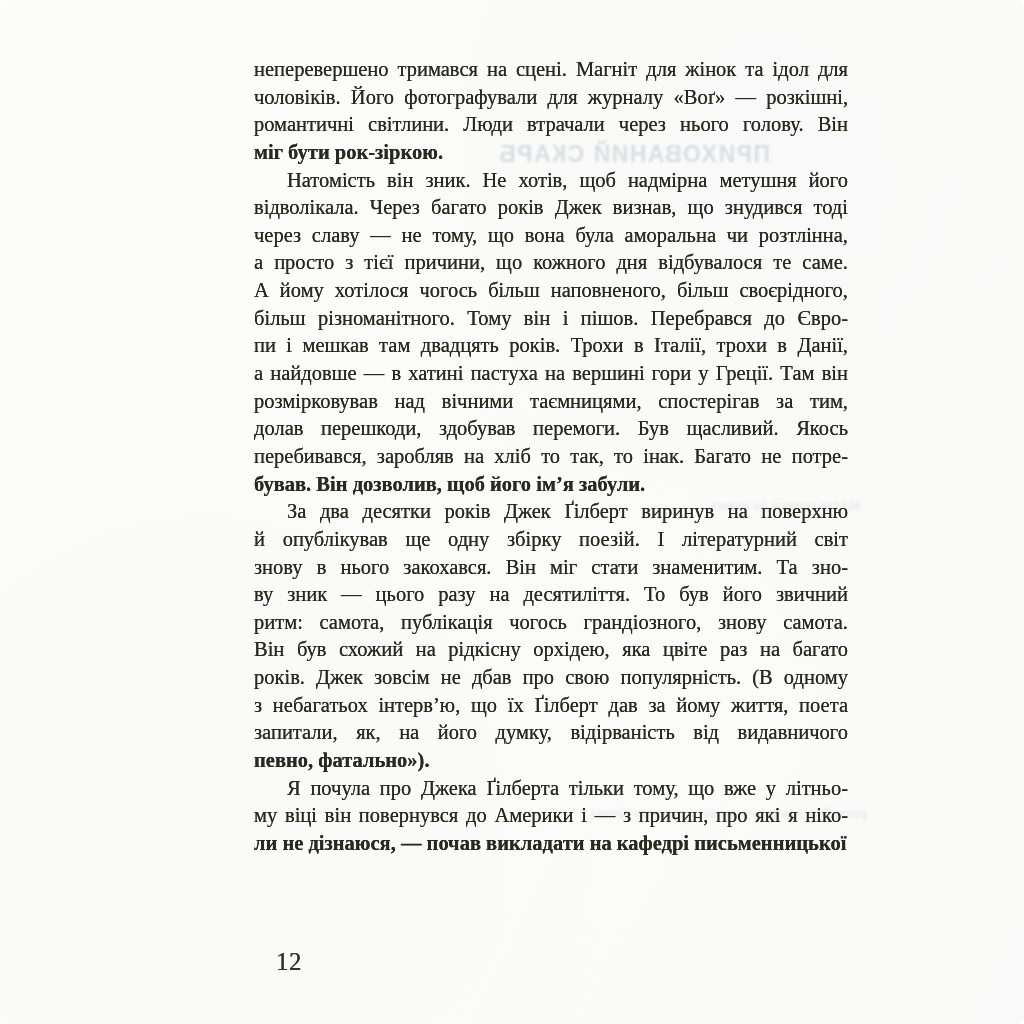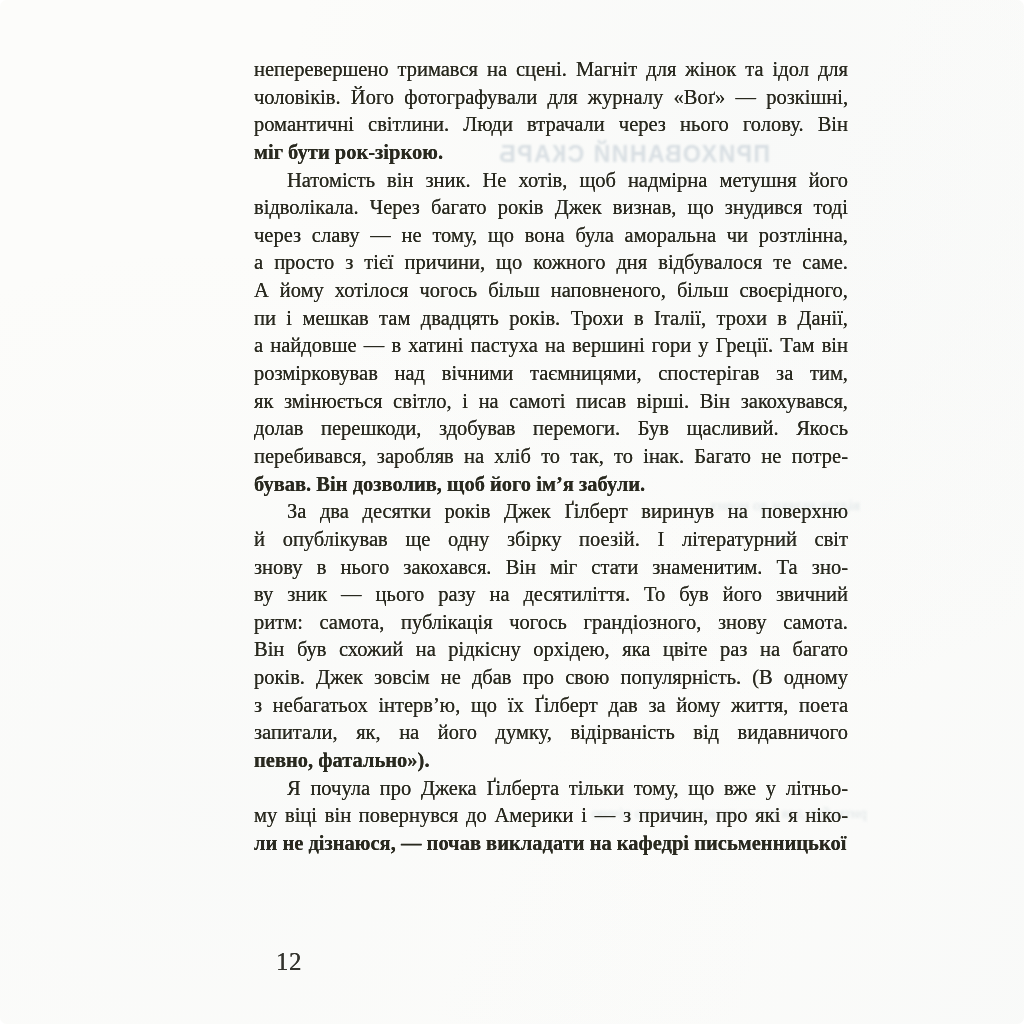--- a/index.html
+++ b/index.html
@@ -107,24 +107,24 @@
   <div class="textblock" id="textblock">
       <div class="line">неперевершено тримався на сцені. Магніт для жінок та ідол для</div>
       <div class="line">чоловіків. Його фотографували для журналу «Воґ» — розкішні,</div>
       <div class="line">романтичні світлини. Люди втрачали через нього голову. Він</div>
       <div class="line para-end">міг бути рок-зіркою.</div>
       <div class="line indent">Натомість він зник. Не хотів, щоб надмірна метушня його</div>
       <div class="line">відволікала. Через багато років Джек визнав, що знудився тоді</div>
       <div class="line">через славу — не тому, що вона була аморальна чи розтлінна,</div>
       <div class="line">а просто з тієї причини, що кожного дня відбувалося те саме.</div>
       <div class="line">А йому хотілося чогось більш наповненого, більш своєрідного,</div>
+      <div class="line">більш різноманітного. Тому він і пішов. Перебрався до Євро-</div>
       <div class="line">пи і мешкав там двадцять років. Трохи в Італії, трохи в Данії,</div>
       <div class="line">а найдовше — в хатині пастуха на вершині гори у Греції. Там він</div>
       <div class="line">розмірковував над вічними таємницями, спостерігав за тим,</div>
-      <div class="line">як змінюється світло, і на самоті писав вірші. Він закохувався,</div>
       <div class="line">долав перешкоди, здобував перемоги. Був щасливий. Якось</div>
       <div class="line">перебивався, заробляв на хліб то так, то інак. Багато не потре-</div>
       <div class="line para-end">бував. Він дозволив, щоб його ім’я забули.</div>
       <div class="line indent">За два десятки років Джек Ґілберт виринув на поверхню</div>
       <div class="line">й опублікував ще одну збірку поезій. І літературний світ</div>
       <div class="line">знову в нього закохався. Він міг стати знаменитим. Та зно-</div>
       <div class="line">ву зник — цього разу на десятиліття. То був його звичний</div>
       <div class="line">ритм: самота, публікація чогось грандіозного, знову самота.</div>
       <div class="line">Він був схожий на рідкісну орхідею, яка цвіте раз на багато</div>
       <div class="line">років. Джек зовсім не дбав про свою популярність. (В одному</div>

